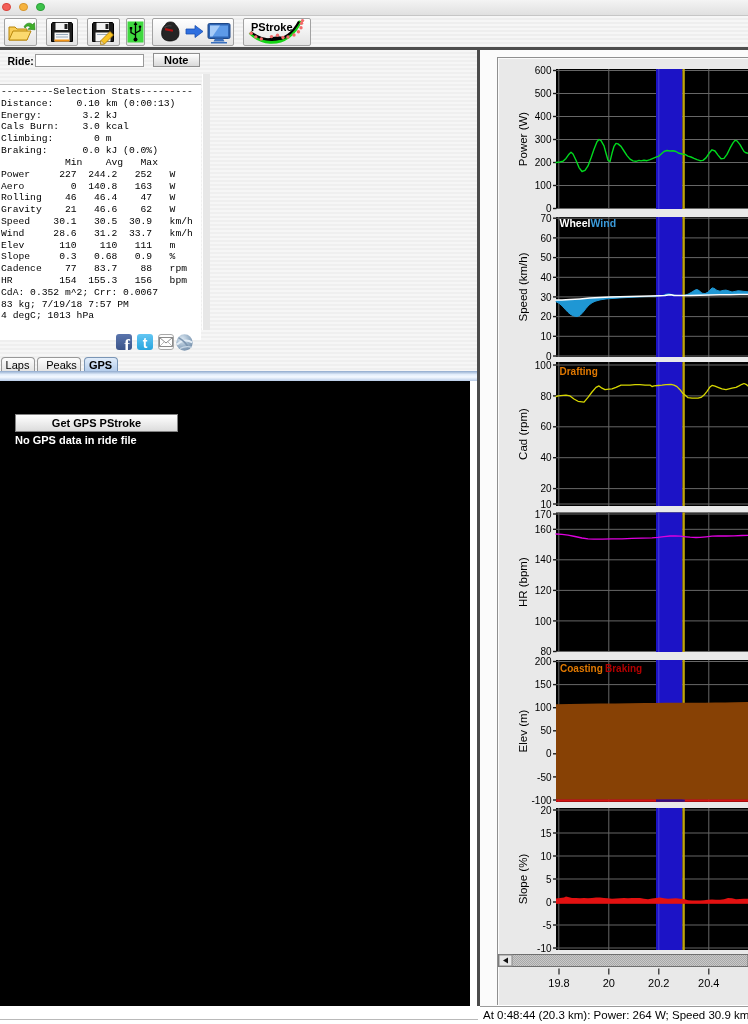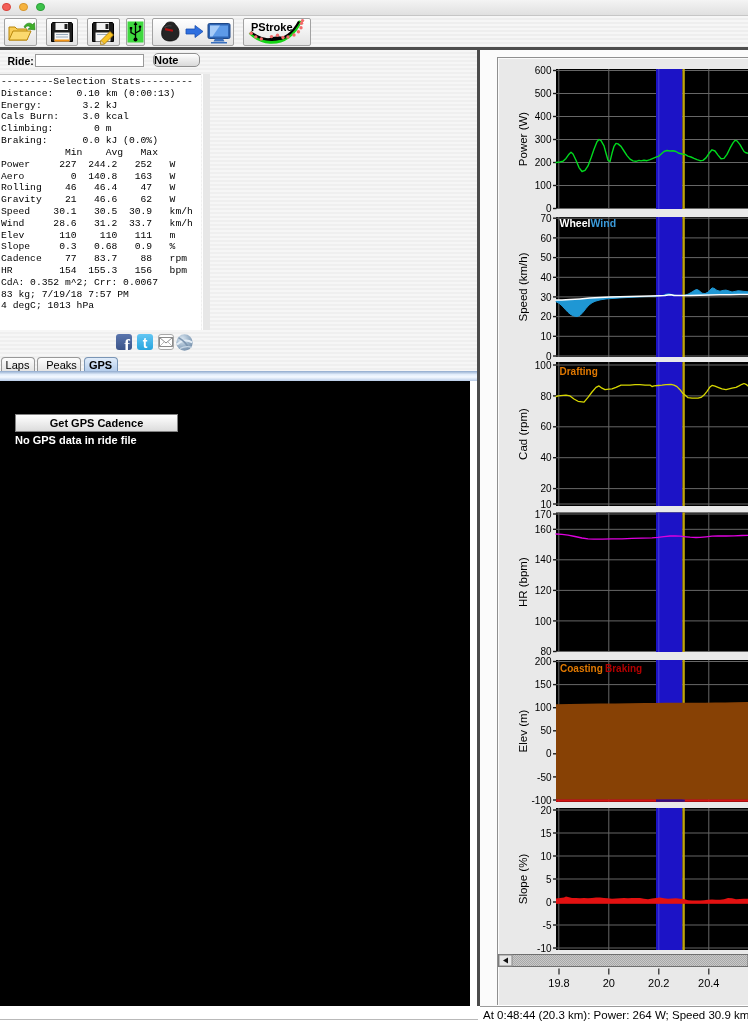--- a/index.html
+++ b/index.html
@@ -13,22 +13,22 @@
   background:repeating-linear-gradient(180deg,#f6f6f6 0 2px,#eeeeee 2px 4px);
   border-bottom:3px solid #4e4e4e; }
 .tbtn { position:absolute; top:2px; height:28px; border:1px solid #a2a2a2; border-radius:2px;
   background:linear-gradient(#ffffff,#e3e3e3); box-shadow:inset 0 1px 0 #fff; }
 
 #lpane { left:0; top:50px; width:476.5px; height:330.5px;
   background:repeating-linear-gradient(180deg,#f6f6f6 0 2px,#efefef 2px 4px); }
 #ridelbl { left:7.5px; top:55px; font-size:10.5px; font-weight:bold; color:#000;text-align:center; }
 #ridein { left:34.5px; top:54px; width:109px; height:12.5px; background:#fff; border:1px solid #9a9a9a; }
 #notebtn { left:153px; top:53px; width:46.5px; height:14px; background:linear-gradient(#ffffff,#d9d9d9);
-  border:1px solid #8f8f8f; border-radius:5px; font-size:11px; font-weight:bold; text-align:left; line-height:12.5px; }
-#statsbox { left:0; top:74px; width:201px; height:256px; background:#fff; border-top:1px solid #c2c2c2; }
+  border:1px solid #8f8f8f; border-radius:0; font-size:11px; font-weight:bold; text-align:center; line-height:12.5px; }
+#statsbox { left:0; top:84px; width:201px; height:256px; background:#fff; border-top:1px solid #c2c2c2; }
 #statsbox pre { font-family:"Liberation Mono", monospace; font-size:9.7px; line-height:11.82px; color:#000;
   margin-left:1px; margin-top:1px; }
 #statscroll { left:201.5px; top:74px; width:8px; height:256px; background:#e7e7e7; border-left:1px solid #fff; }
 .sic { position:absolute; top:333.5px; width:16px; height:16px; border-radius:3px; }
 
 .tab { position:absolute; top:356.5px; height:14.5px; border:1px solid #989898; border-bottom:none;
   border-radius:4px 4px 0 0; background:linear-gradient(#fdfdfd,#e4e4e4); font-size:11px; color:#000;
   text-align:center; line-height:14px; }
 #tabband { left:0; top:371px; width:476.5px; height:9.5px;
   background:linear-gradient(#8fa9cc,#e2edfb 35%,#f4f9ff 60%,#b7cbe7 100%); }
@@ -195,21 +195,21 @@
     </div>
   <div class="tab" style="left:0.5px; width:34px;">Laps</div>
   <div class="tab" style="left:36.5px; width:44px;padding-left:6px;">Peaks</div>
   <div class="tab" style="left:83.5px; width:34px; background:linear-gradient(#e0ecfa,#b5cdeb); border-color:#7a95b5; font-weight:bold;">GPS</div>
   <div class="abs" id="tabband"></div>
   <div class="abs" id="black"></div>
   <div class="abs" id="blackedge"></div>
   <div class="abs" id="divider"></div>
   <div class="abs" id="rgap"></div>
   <div class="abs" id="topgap"></div>
-  <div class="abs" id="gpsbtn">Get GPS Cadence</div>
+  <div class="abs" id="gpsbtn">Get GPS PStroke</div>
   <div class="abs" id="gpstxt">No GPS data in ride file</div>
   <div class="abs" id="chartpanel"><svg width="251" height="948" viewBox="497 57 251 948" font-family="Liberation Sans, sans-serif">
 <defs>
           <pattern id="sbt" width="2" height="2" patternUnits="userSpaceOnUse">
             <rect width="2" height="2" fill="#c9c9c9"></rect>
             <rect width="1" height="1" fill="#a8a8a8"></rect>
             <rect x="1" y="1" width="1" height="1" fill="#a8a8a8"></rect>
           </pattern>
         </defs>
 <rect x="497" y="57" width="251" height="948" fill="#e9e9e9"></rect>

